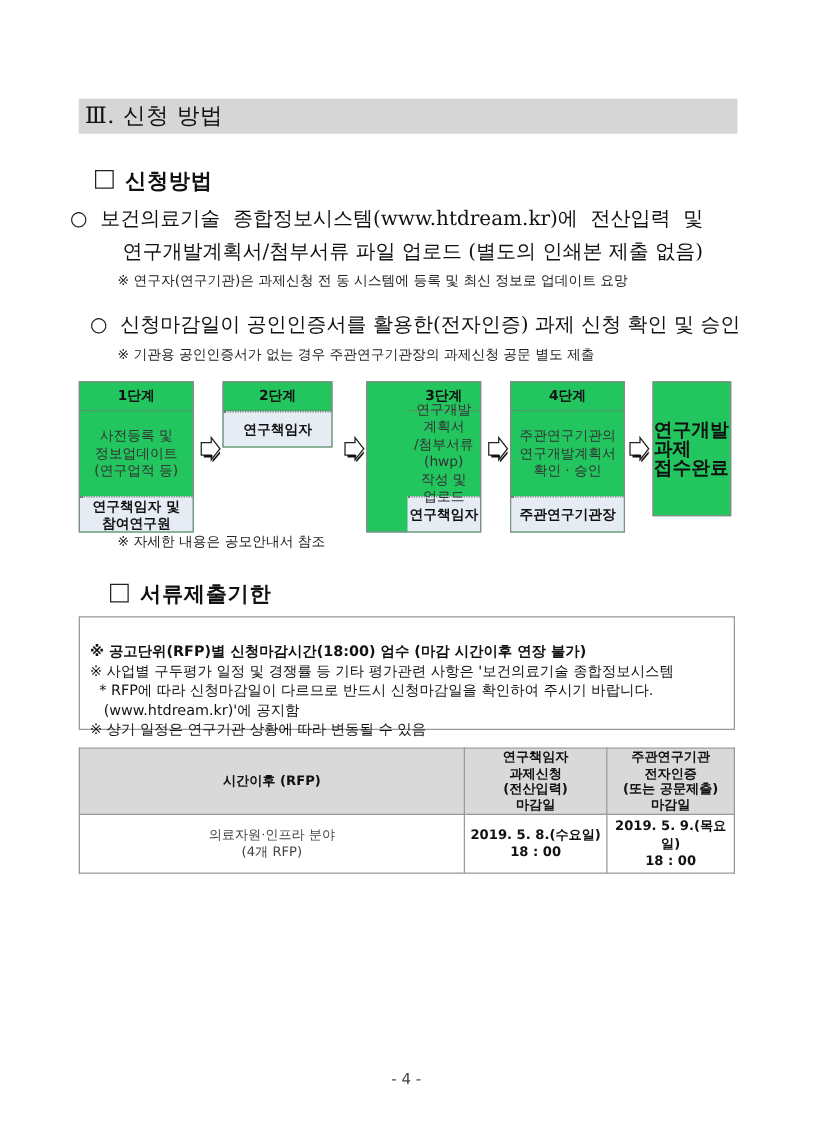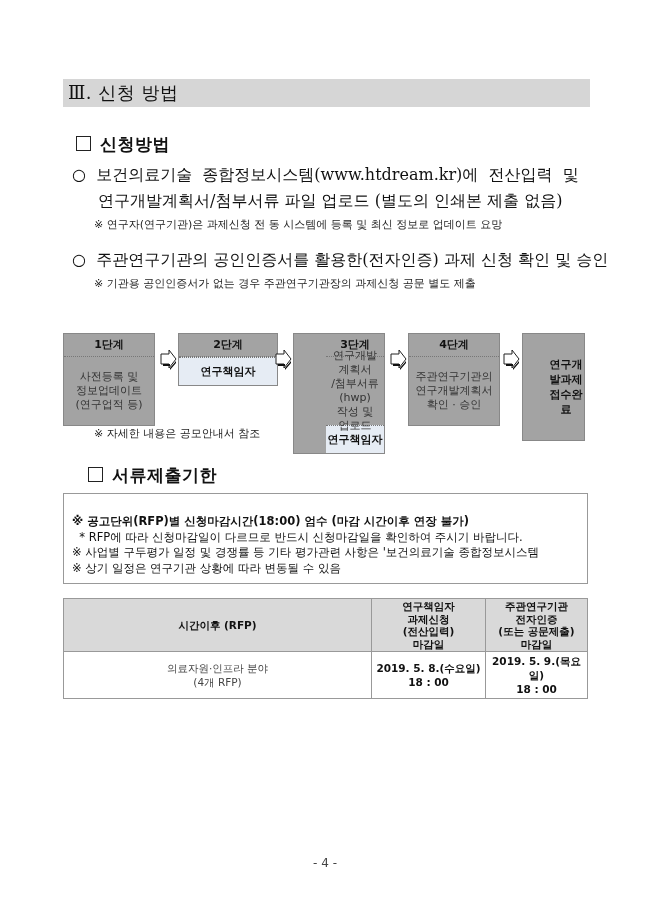--- a/index.html
+++ b/index.html
@@ -9,25 +9,25 @@
 
   .section-bar { left:63px; top:79px; width:527px; height:28px; background:#d6d6d6; }
   .section-title { left:68px; top:80px; font-family:"DejaVu Serif","Liberation Serif",serif; font-size:18px; line-height:26px; letter-spacing:0.5px; }
 
   .sub-head { font-size:17px; font-weight:bold; font-family:"DejaVu Sans", sans-serif; letter-spacing:0.5px; }
   .sub-head .box { display:inline-block; width:13px; height:13px; border:1.4px solid #222; margin-right:9px; vertical-align:-1px; }
 
   .bullet { font-family:"DejaVu Serif","Liberation Serif",serif; font-size:16px; line-height:24px; }
   .note { font-size:11px; line-height:16px; color:#222; }
 
-  .step { position:absolute; top:305px; border:1px solid #888; background:#a3a3a3; box-sizing:border-box;margin-top:28px; }
+  .step { position:absolute; top:305px; border:1px solid #888; background:#22c55e; box-sizing:border-box; }
   .step .s-head { height:22px; line-height:22px; text-align:center; font-weight:bold; font-size:11px; border-bottom:1px dotted #777; }
   .step .s-body { height:68px; display:flex; align-items:center; justify-content:center; text-align:center; font-size:11px; line-height:14px; color:#333; padding:0 4px; }
   .step .s-foot { height:27px; border-top:1px dotted #777; background:#e6ecf4; display:flex; align-items:center; justify-content:center; text-align:center; font-weight:bold; font-size:11px; line-height:13px; }
-  .step.final { display:flex; align-items:center; justify-content:center; text-align:center; font-weight:bold; font-size:11px; line-height:15px;padding-left:25px; }
+  .step.final { display:flex; align-items:center; justify-content:center; font-weight:bold; font-size:15px; line-height:15px; }
 
   .arrow { position:absolute; top:348px; width:18px; height:22px; }
 
   .notice { left:63px; top:493px; width:525px; height:91px; border:1.5px solid #999; box-sizing:border-box; padding:20px 8px; font-size:11.5px; line-height:15.5px; font-family:"DejaVu Sans", sans-serif; }
   .notice .b { font-weight:bold; }
 
   table.deadline { position:absolute; left:63px; top:598px; width:525px; border-collapse:collapse; font-size:10.5px; }
   table.deadline th, table.deadline td { border:1px solid #999; text-align:center; }
   table.deadline th { background:#d9d9d9; font-weight:bold; line-height:12.5px; padding:1px 2px; }
   table.deadline td { line-height:14px; padding:2px 2px; }
@@ -39,40 +39,42 @@
 </head>
 <body>
 
 <div class="abs section-bar"></div>
 <div class="abs section-title">Ⅲ. 신청 방법</div>
 
 <div class="abs sub-head" style="left:63px; top:133px;padding-left:13px;">
   <span class="box"></span><span>신청방법</span>
 </div>
 
-<div class="abs bullet" style="left:72px; top:163px; white-space:pre;">○  보건의료기술  종합정보시스템(www.htdream.kr)에  전산입력  및</div>
+<div class="abs bullet" style="left:56px; top:163px; white-space:pre;">○  보건의료기술  종합정보시스템(www.htdream.kr)에  전산입력  및</div>
 <div class="abs bullet" style="left:98px; top:189px; white-space:pre;">연구개발계획서/첨부서류 파일 업로드 (별도의 인쇄본 제출 없음)</div>
 <div class="abs note" style="left:94px; top:217px;">※ 연구자(연구기관)은 과제신청 전 동 시스템에 등록 및 최신 정보로 업데이트 요망</div>
 
-<div class="abs bullet" style="left:72px; top:248px; white-space:pre;">○  주관연구기관의 공인인증서를 활용한(전자인증) 과제 신청 확인 및 승인</div>
+<div class="abs bullet" style="left:72px; top:248px; white-space:pre;">○  신청마감일이 공인인증서를 활용한(전자인증) 과제 신청 확인 및 승인</div>
 <div class="abs note" style="left:94px; top:276px;">※ 기관용 공인인증서가 없는 경우 주관연구기관장의 과제신청 공문 별도 제출</div>
 
 <div class="step" style="left:63px; width:92px;">
   <div class="s-head">1단계</div>
   <div class="s-body" style="white-space:pre-line;">사전등록 및
 정보업데이트
 (연구업적 등)</div>
+  <div class="s-foot" style="white-space:pre-line;">연구책임자 및
+참여연구원</div>
 </div>
 
 <svg class="arrow" style="left:160px;" viewBox="0 0 18 22">
   <polygon points="1,6 9,6 9,2 16,11 9,20 9,16 1,16" fill="#fff" stroke="#222" stroke-width="1"></polygon>
   <polygon points="3,16 10,16 10,20 16,13 16,15 10,22 10,18 3,18" fill="#111"></polygon>
 </svg>
 
-<div class="step" style="left:178px; width:100px;">
+<div class="step" style="left:178px; width:88px;">
   <div class="s-head">2단계</div>
   <div class="s-foot" style="white-space:pre-line;">연구책임자</div>
 </div>
 
 <svg class="arrow" style="left:275px;" viewBox="0 0 18 22">
   <polygon points="1,6 9,6 9,2 16,11 9,20 9,16 1,16" fill="#fff" stroke="#222" stroke-width="1"></polygon>
   <polygon points="3,16 10,16 10,20 16,13 16,15 10,22 10,18 3,18" fill="#111"></polygon>
 </svg>
 
 <div class="step" style="left:293px; width:92px;padding-left:32px;">
@@ -86,40 +88,42 @@
 <svg class="arrow" style="left:390px;" viewBox="0 0 18 22">
   <polygon points="1,6 9,6 9,2 16,11 9,20 9,16 1,16" fill="#fff" stroke="#222" stroke-width="1"></polygon>
   <polygon points="3,16 10,16 10,20 16,13 16,15 10,22 10,18 3,18" fill="#111"></polygon>
 </svg>
 
 <div class="step" style="left:408px; width:92px;">
   <div class="s-head">4단계</div>
   <div class="s-body" style="white-space:pre-line;">주관연구기관의
 연구개발계획서
 확인 · 승인</div>
+  <div class="s-foot" style="white-space:pre-line;">주관연구기관장</div>
 </div>
 
 <svg class="arrow" style="left:503px;" viewBox="0 0 18 22">
   <polygon points="1,6 9,6 9,2 16,11 9,20 9,16 1,16" fill="#fff" stroke="#222" stroke-width="1"></polygon>
   <polygon points="3,16 10,16 10,20 16,13 16,15 10,22 10,18 3,18" fill="#111"></polygon>
 </svg>
 
 <div class="step final" style="left:522px; width:63px; height:108px; white-space:pre-line;">연구개발과제
 접수완료</div>
 
 <div class="abs note" style="left:94px; top:426px;">※ 자세한 내용은 공모안내서 참조</div>
 
 <div class="abs sub-head" style="left:63px; top:464px;padding-left:25px;">
   <span class="box"></span><span>서류제출기한</span>
 </div>
 
 <div class="abs notice">
   <div class="b" style="white-space:pre;">※ 공고단위(RFP)별 신청마감시간(18:00) 엄수 (마감 시간이후 연장 불가)</div>
+  <div style="white-space:pre;">※ 사업별 구두평가 일정 및 경쟁률 등 기타 평가관련 사항은 '보건의료기술 종합정보시스템</div>
   <div style="white-space:pre;">  * RFP에 따라 신청마감일이 다르므로 반드시 신청마감일을 확인하여 주시기 바랍니다.</div>
-  <div style="white-space:pre;">※ 사업별 구두평가 일정 및 경쟁률 등 기타 평가관련 사항은 '보건의료기술 종합정보시스템</div>
+  <div style="white-space:pre;">   (www.htdream.kr)'에 공지함</div>
   <div style="white-space:pre;">※ 상기 일정은 연구기관 상황에 따라 변동될 수 있음</div>
 </div>
 
 <table class="deadline">
   <thead>
     <tr style="height:53px;">
       <th style="width:303px;">시간이후 (RFP)</th>
       <th style="width:109px; white-space:pre-line;">연구책임자
 과제신청
 (전산입력)

